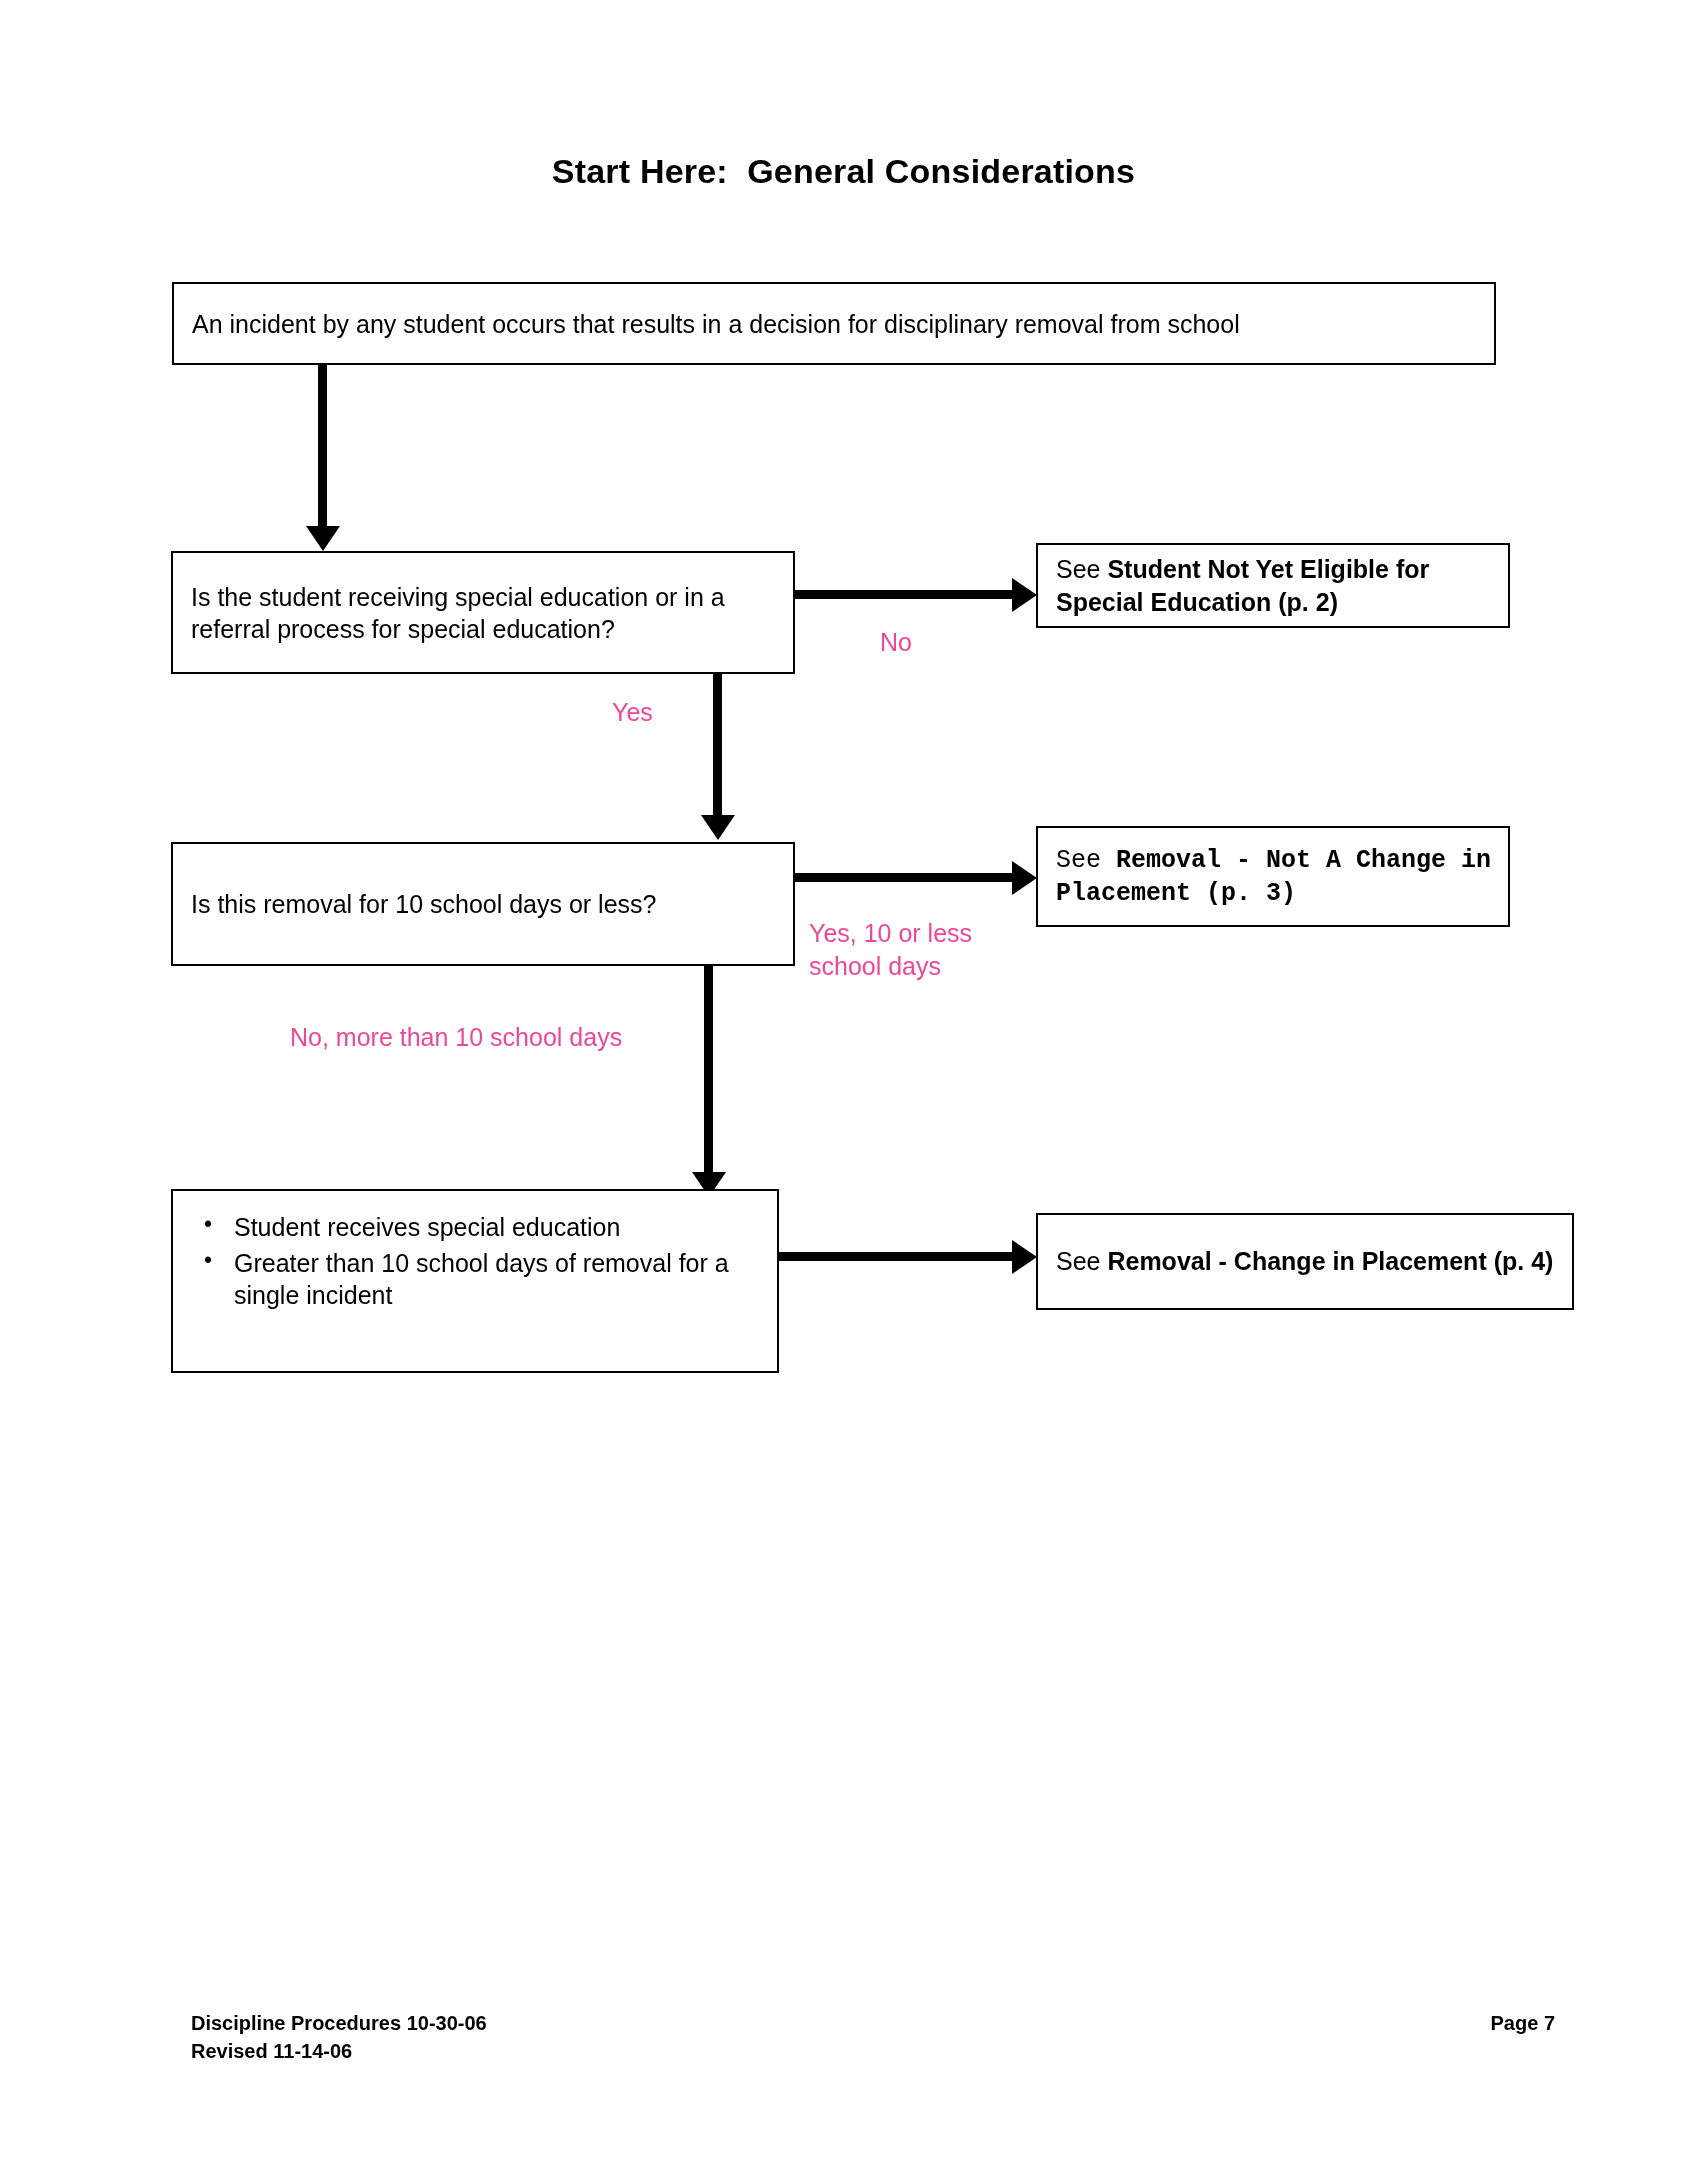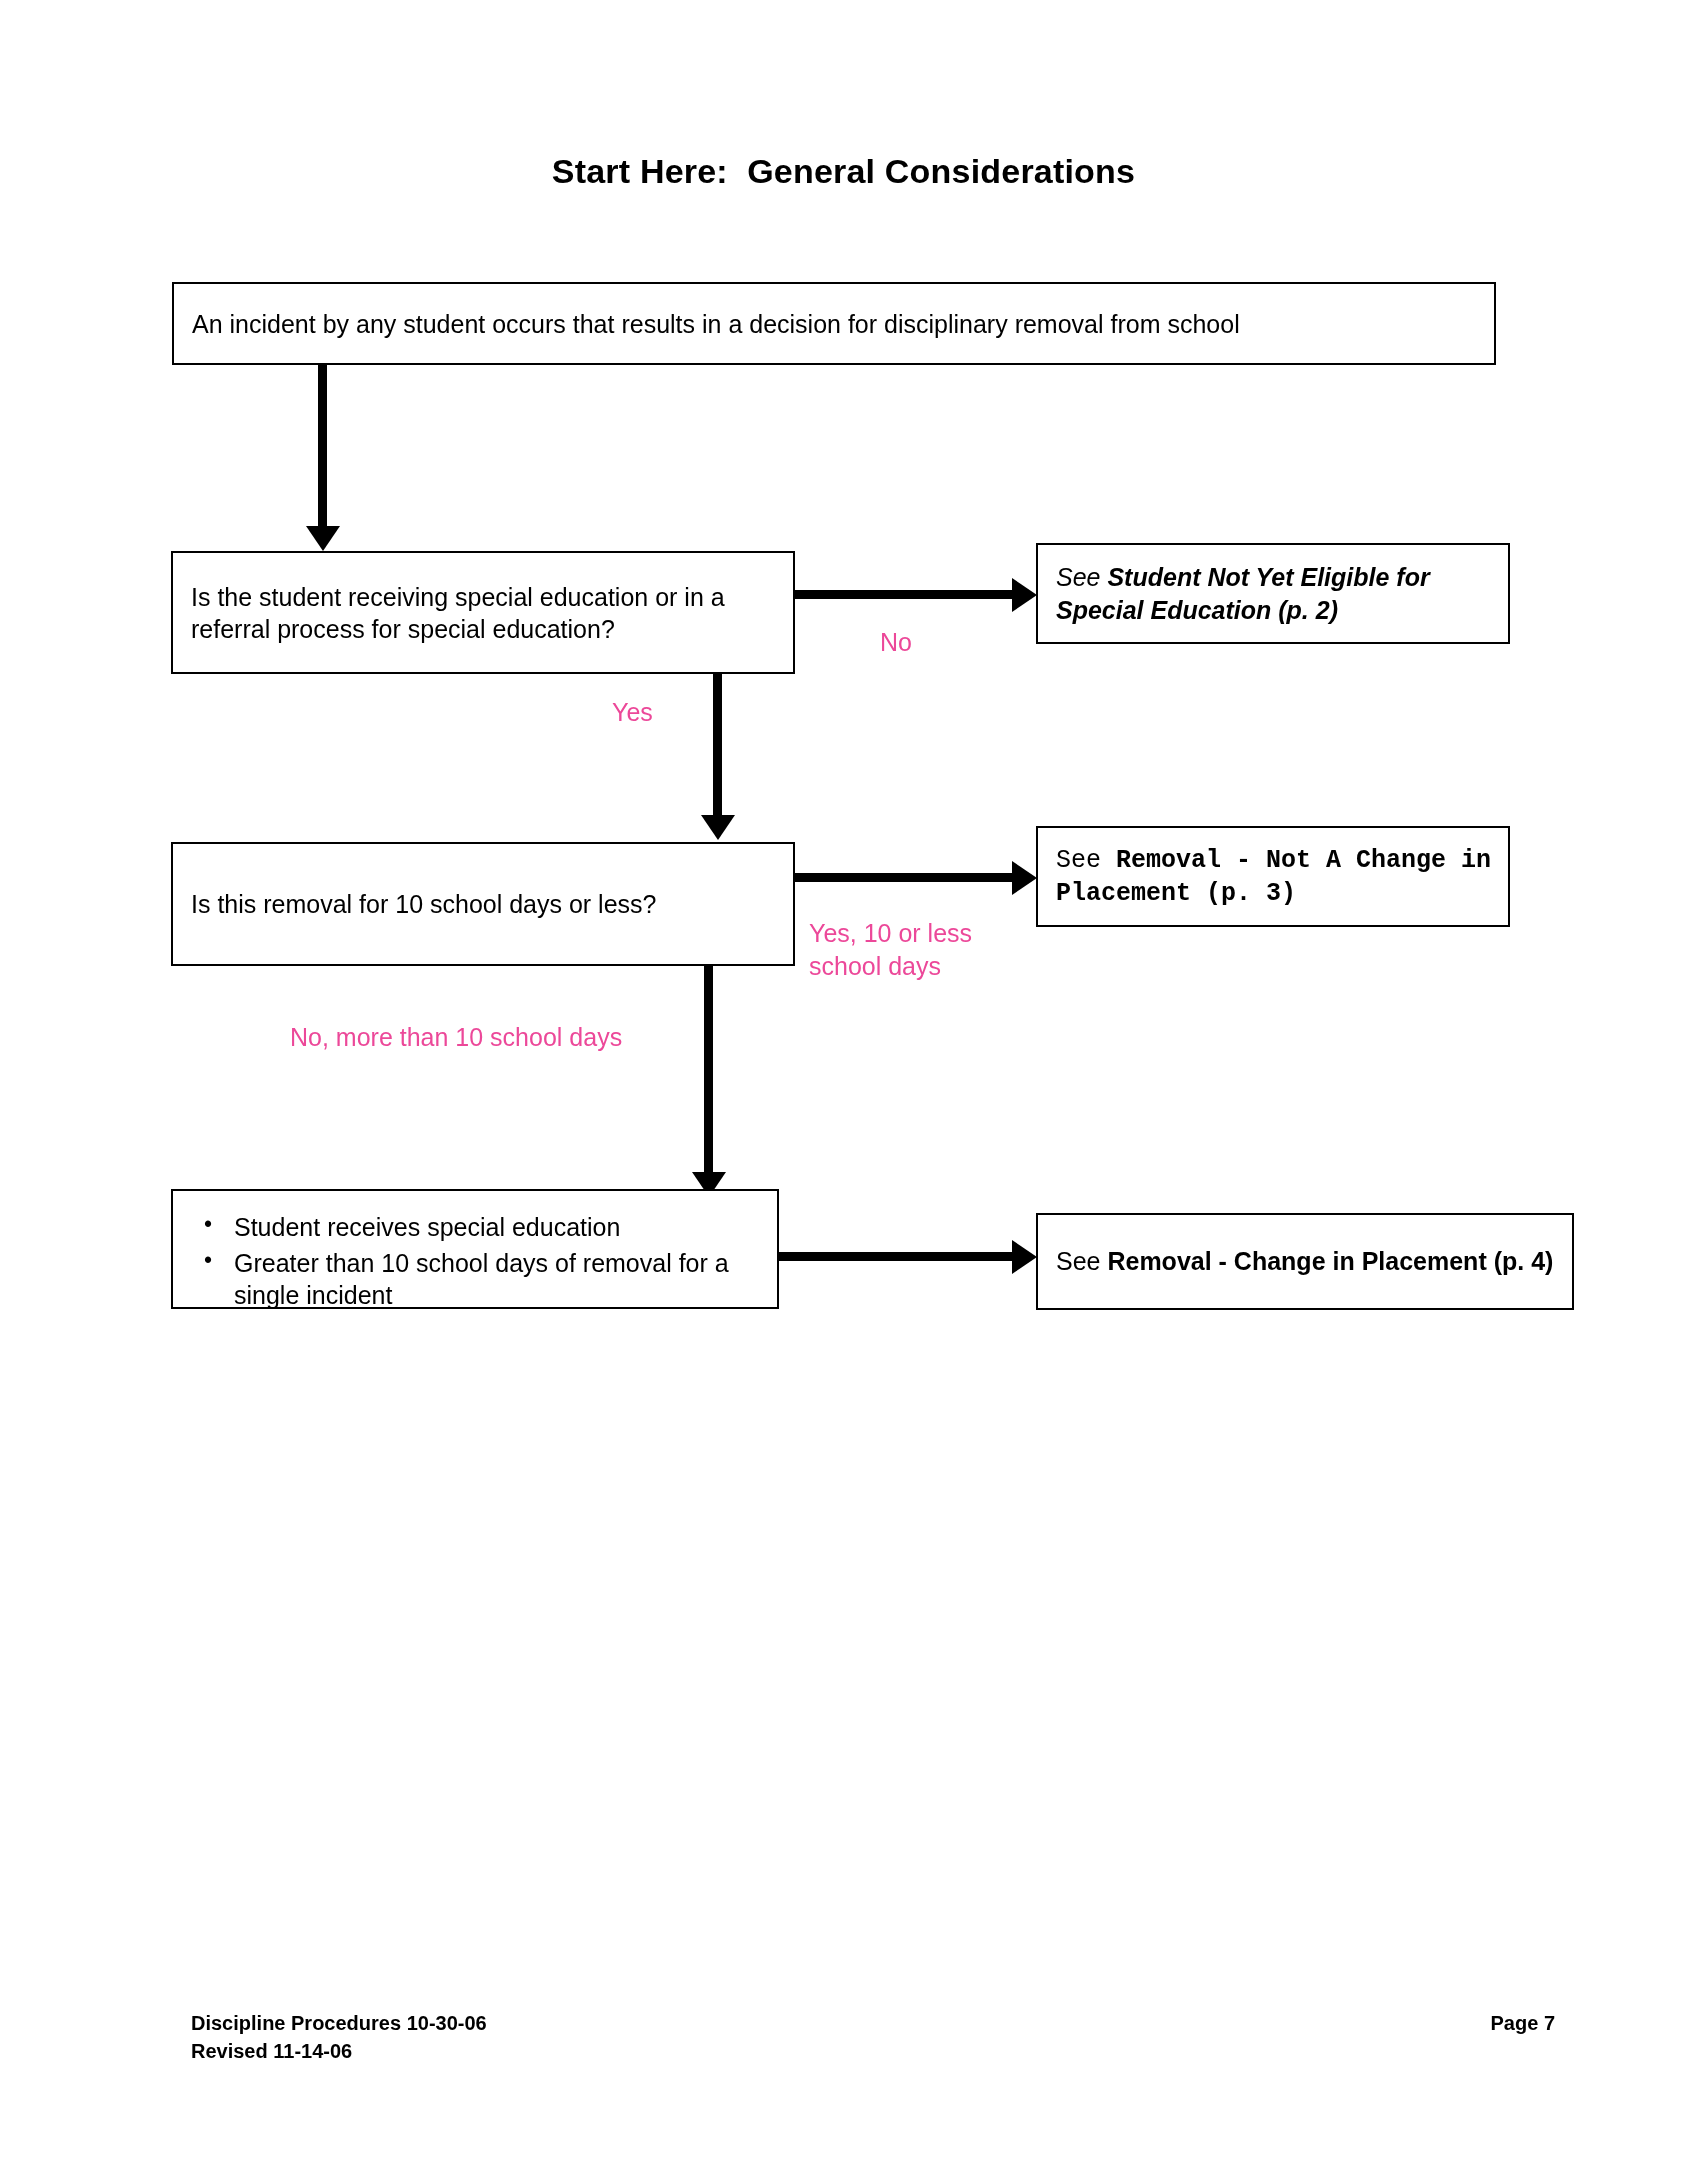--- a/index.html
+++ b/index.html
@@ -152,21 +152,21 @@
   <div class="varrow" style="left:306px; top:526px;"></div>
 
   <div class="node vcenter" style="left:171px; top:551px; width:624px; height:123px;">
     <div class="inner">Is the student receiving special education or in a referral process for special education?</div>
   </div>
 
   <div class="hline" style="left:795px; top:590px; width:218px; height:9px;"></div>
   <div class="harrow" style="left:1012px; top:578px;"></div>
   <div class="edge-label" style="left:880px; top:626px; width:132px;">No</div>
 
-  <div class="node ref-node vcenter" style="left:1036px; top:543px; width:474px; height:101px;font-style:italic;">
+  <div class="node ref-node vcenter" style="left:1036px; top:543px; width:474px; height:85px;">
     <div class="inner"><span>See </span><b>Student Not Yet Eligible for Special Education (p. 2)</b></div>
   </div>
 
   <div class="vline" style="left:713px; top:674px; width:9px; height:144px;"></div>
   <div class="varrow" style="left:701px; top:815px;"></div>
   <div class="edge-label" style="left:612px; top:696px; width:132px;">Yes</div>
 
   <div class="node vcenter" style="left:171px; top:842px; width:624px; height:124px;">
     <div class="inner">Is this removal for 10 school days or less?</div>
   </div>
@@ -176,21 +176,21 @@
   <div class="edge-label" style="left:809px; top:917px; width:210px;">Yes, 10 or less school days</div>
 
   <div class="node ref-node vcenter" style="left:1036px; top:826px; width:474px; height:101px;font-family:Liberation Mono, monospace;">
     <div class="inner"><span>See </span><b>Removal - Not A Change in Placement (p. 3)</b></div>
   </div>
 
   <div class="vline" style="left:704px; top:966px; width:9px; height:210px;"></div>
   <div class="varrow" style="left:692px; top:1172px;"></div>
   <div class="edge-label" style="left:290px; top:997px; width:346px;margin-top:24px;">No, more than 10 school days</div>
 
-  <div class="node vtop" style="left:171px; top:1189px; width:608px; height:120px;">
+  <div class="node vtop" style="left:171px; top:1189px; width:608px; height:184px;">
     <div class="inner">
       <ul class="bullets">
         <li>Student receives special education</li>
         <li>Greater than 10 school days of removal for a single incident</li>
       </ul>
     </div>
   </div>
 
   <div class="hline" style="left:779px; top:1252px; width:235px; height:9px;"></div>
   <div class="harrow" style="left:1012px; top:1240px;"></div>

